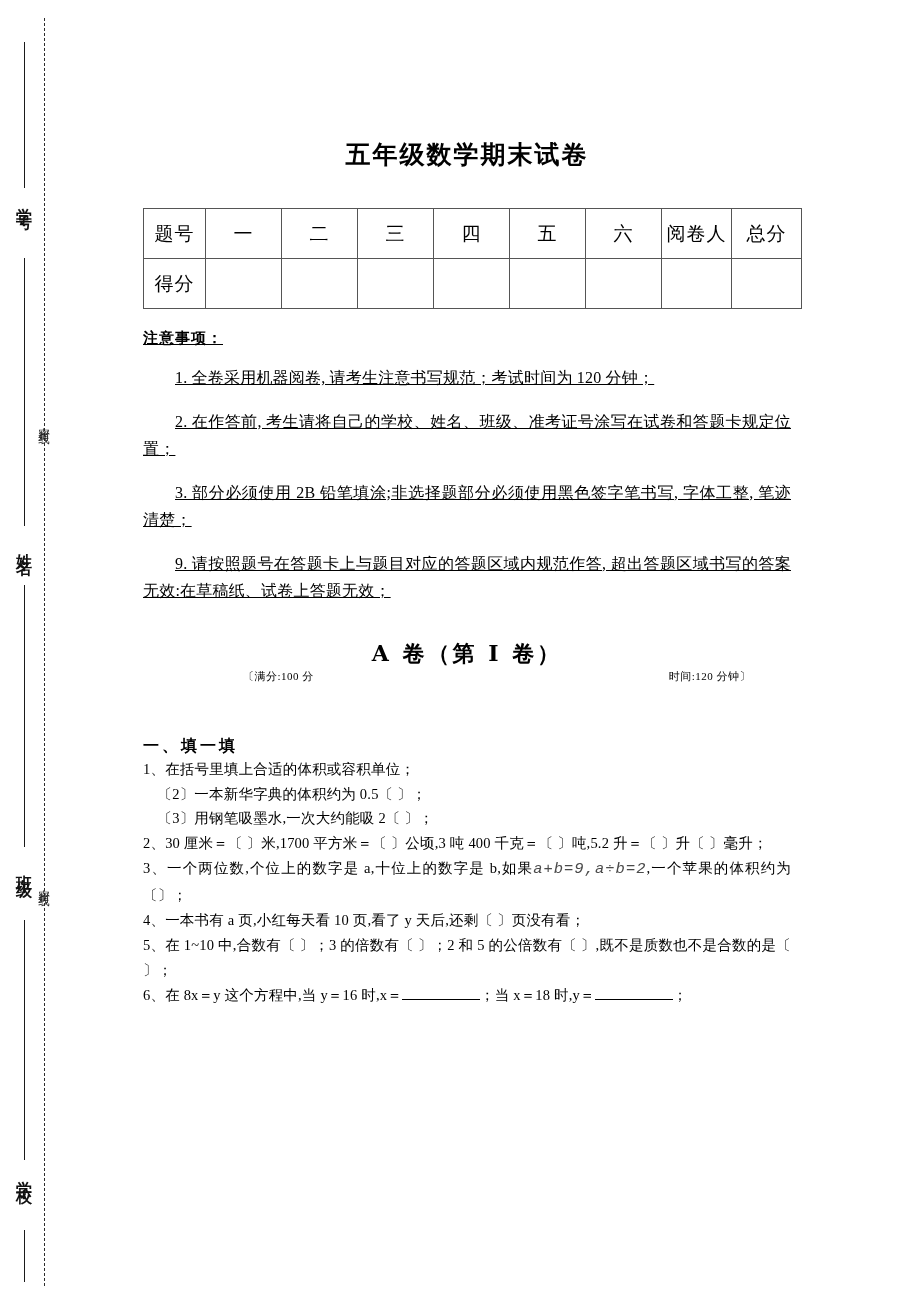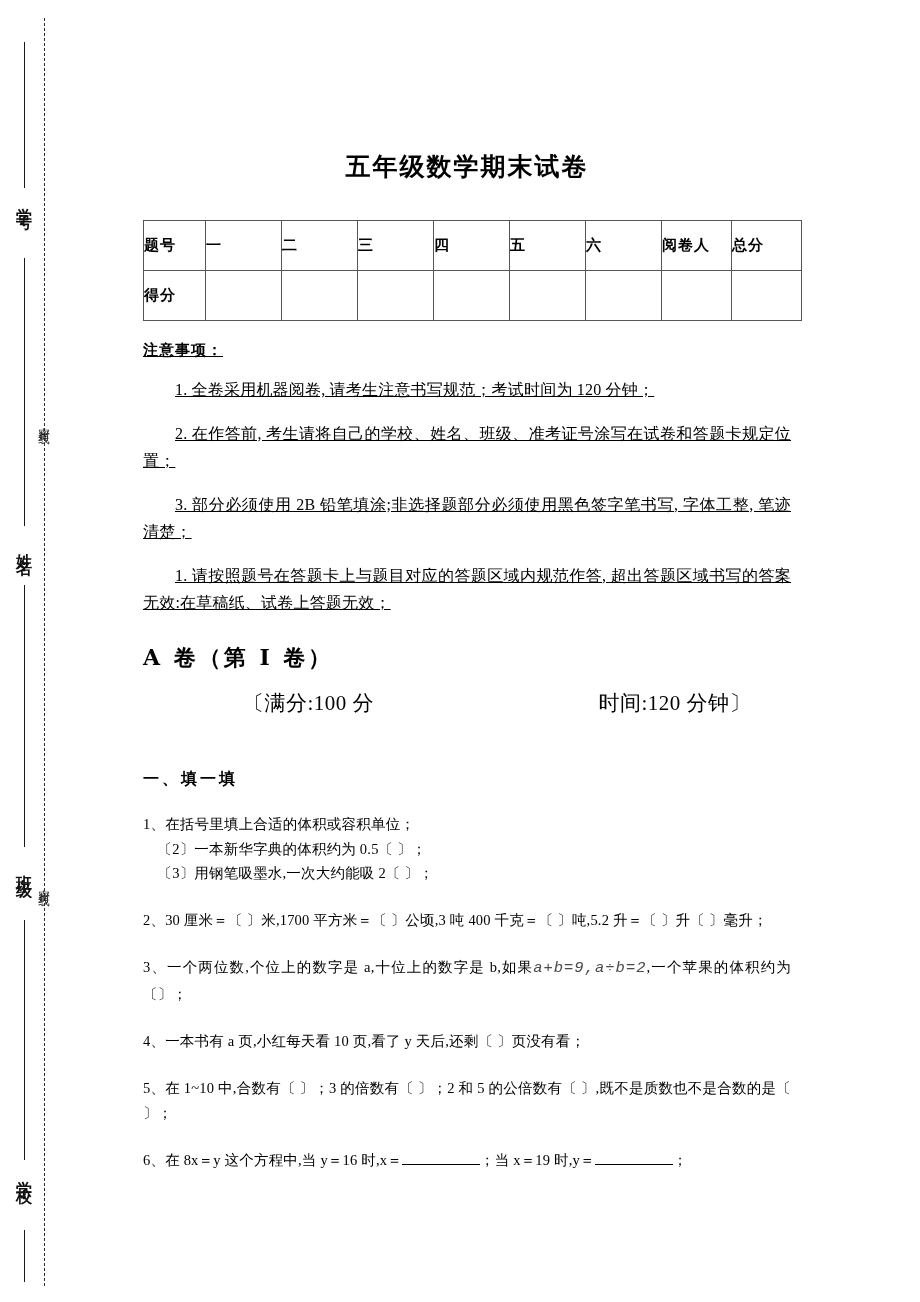--- a/index.html
+++ b/index.html
@@ -48,21 +48,21 @@
     left: 36px;
     font-size: 11.5px;
     color: #222;
     letter-spacing: 3px;
   }
 
   
   .sheet {
     position: absolute;
     left: 143px;
-    top: 12px;
+    top: 0;
     width: 648px;
   }
 
   .paper-title {
     text-align: center;
     font-size: 25px;
     font-weight: 700;
     letter-spacing: 2px;
     font-family: "DejaVu Serif", "Liberation Serif", serif;
     margin-top: 140px;
@@ -73,26 +73,26 @@
   
   table.score-table {
     margin-top: 38px;
     border-collapse: collapse;
     width: 648px;
     table-layout: fixed;
   }
   table.score-table td {
     border: 1px solid #555;
     height: 50px;
+    text-align: center;
     vertical-align: middle;
-    font-size: 15px;
+    font-size: 19px;
     font-family: "DejaVu Serif", "Liberation Serif", serif;
     letter-spacing: 1px;
     padding: 0;
-    font-weight: bold;
   }
   .col-head { width: 62px; }
   .col-num  { width: 76px; }
   .col-rev  { width: 70px; }
   .col-tot  { width: 70px; }
 
   
   .notice-block { margin-top: 20px; text-decoration: underline; }
   .notice-title {
     font-size: 15px;
@@ -103,49 +103,49 @@
   .notice-item {
     font-size: 16px;
     line-height: 1.72;
     text-indent: 2em;
     letter-spacing: 0.2px;
     text-align: justify;
   }
 
   
   .volume-title {
+    text-align: center;
     font-size: 22px;
     font-weight: 700;
     letter-spacing: 3px;
     font-family: "DejaVu Serif", "Liberation Serif", serif;
-    margin-top: 26px;
+    margin-top: 34px;
   }
   .volume-meta {
-    margin-top: 16px;
-    font-size: 21px;
+    margin-top: 0;
+    font-size: 11px;
     display: flex;
     justify-content: space-between;
     padding: 0 40px 0 100px;
     letter-spacing: 0.5px;
     text-align: right;
   }
 
   
   .section-head {
     margin-top: 52px;
     font-size: 16px;
     font-weight: 700;
     letter-spacing: 3px;
     font-family: Liberation Serif, serif;
   }
 
   .q {
     font-size: 14.5px;
     line-height: 1.72;
-    margin-top: 22px;
     text-align: justify;
     letter-spacing: 0.2px;
   }
   .subq {
     font-size: 14.5px;
     line-height: 1.72;
     text-indent: 1em;
     letter-spacing: 0.2px;
   }
   .mathx {
@@ -206,21 +206,21 @@
         <td></td>
       </tr>
     </tbody>
   </table>
 
   <div class="notice-block">
     <div class="notice-title">注意事项：</div>
     <p class="notice-item">1. 全卷采用机器阅卷, 请考生注意书写规范；考试时间为 120 分钟；</p>
     <p class="notice-item">2. 在作答前, 考生请将自己的学校、姓名、班级、准考证号涂写在试卷和答题卡规定位置；</p>
     <p class="notice-item">3. 部分必须使用 2B 铅笔填涂;非选择题部分必须使用黑色签字笔书写, 字体工整, 笔迹清楚；</p>
-    <p class="notice-item">1. 请按照题号在答题卡上与题目对应的答题区域内规范作答, 超出答题区域书写的答案无效:在草稿纸、试卷上答题无效；</p>
+    <p class="notice-item">9. 请按照题号在答题卡上与题目对应的答题区域内规范作答, 超出答题区域书写的答案无效:在草稿纸、试卷上答题无效；</p>
   </div>
 
   <div class="volume-title">A 卷（第 I 卷）</div>
   <div class="volume-meta">
     <span>〔满分:100 分</span>
     <span>时间:120 分钟〕</span>
   </div>
 
   <div class="section-head">一、填一填</div>
 
@@ -234,16 +234,16 @@
 
   <div class="q">
     <span>3、一个两位数,个位上的数字是 a,十位上的数字是 b,如果</span><span class="mathx">a+b=9</span><span class="mathx">,</span><span class="mathx">a÷b=2</span><span>,一个苹果的体积约为〔</span><span>〕；</span>
   </div>
 
   <div class="q">4、一本书有 a 页,小红每天看 10 页,看了 y 天后,还剩〔      〕页没有看；</div>
 
   <div class="q">5、在 1~10 中,合数有〔      〕；3 的倍数有〔      〕；2 和 5 的公倍数有〔      〕,既不是质数也不是合数的是〔      〕；</div>
 
   <div class="q">
-    <span>6、在 8x＝y 这个方程中,当 y＝16 时,x＝</span><span class="blank-ul"></span><span>；当 x＝19 时,y＝</span><span class="blank-ul"></span><span>；</span>
+    <span>6、在 8x＝y 这个方程中,当 y＝16 时,x＝</span><span class="blank-ul"></span><span>；当 x＝18 时,y＝</span><span class="blank-ul"></span><span>；</span>
   </div>
 
 </div>
 
 </body></html>

